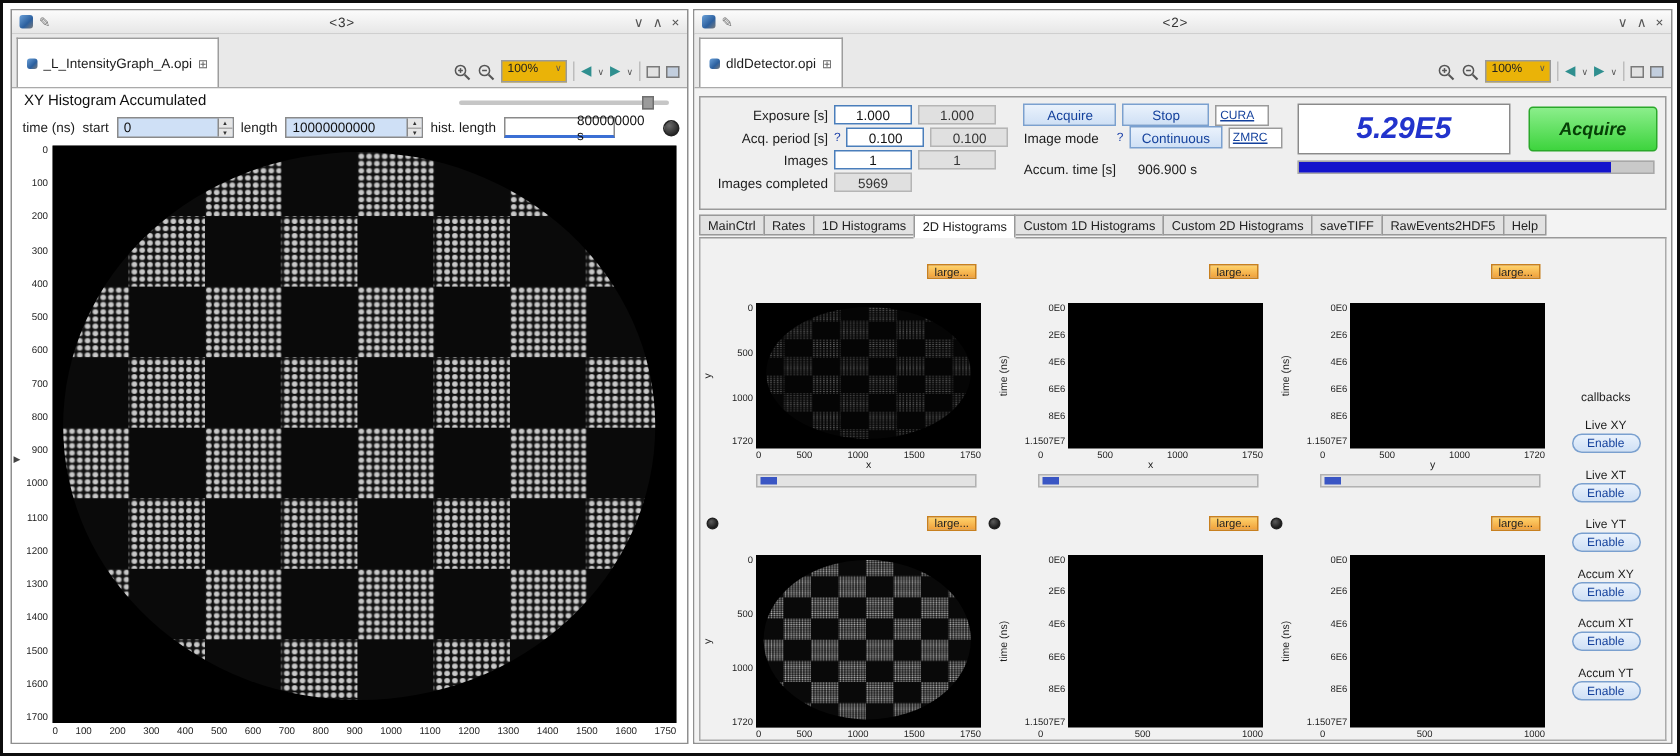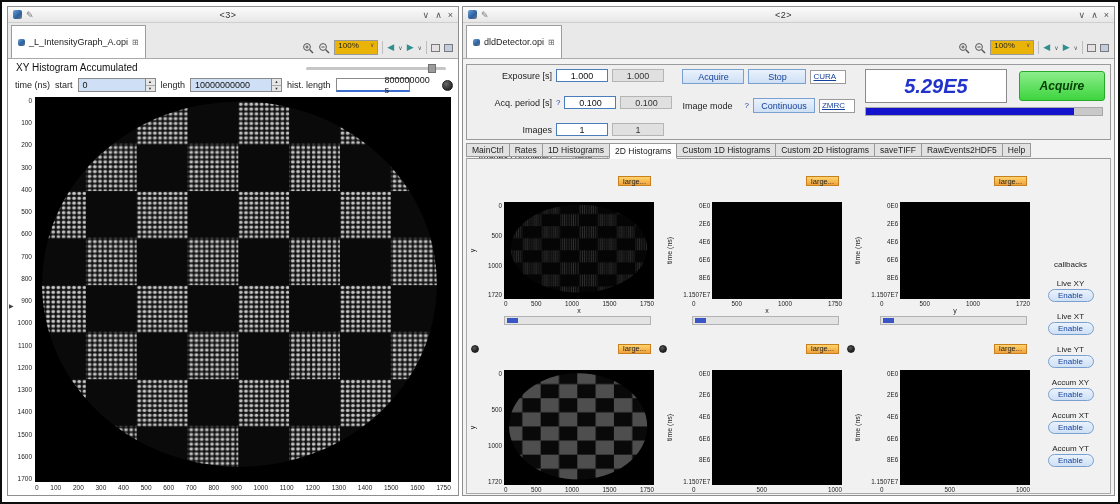--- a/index.html
+++ b/index.html
@@ -53,21 +53,21 @@
   .y-ticks { display:flex; flex-direction:column; justify-content:space-between; align-items:flex-end; padding-right:3px; font-size:6.5px; color:#222; }
   .x-ticks { grid-column:2; display:flex; justify-content:space-between; font-size:6.5px; color:#222; padding-top:2px; }
   .plot-black { background:#000; position:relative; overflow:hidden; }
   .checker-svg { position:absolute; inset:0; width:100%; height:100%; }
   .axis-marker { position:absolute; left:1px; top:243px; font-size:6px; color:#444; }
 
   
   .rw-content { flex:1; position:relative; background:#f3f3f3; overflow:hidden; }
   .acq-panel { position:absolute; left:3px; top:5px; right:3px; height:76px; background:#efefef; border:1px solid #9a9a9a;
                display:flex; gap:10px; padding:4px 5px; }
-  .acq-col { display:flex; flex-direction:column; gap:14px; }
+  .acq-col { display:flex; flex-direction:column; gap:0; }
   .acq-row { display:flex; gap:4px; align-items:center; height:15px; font-size:9px; color:#1c1c1c; }
   .acq-label { width:80px; text-align:right; }
   .acq-label.w55 { width:58px; text-align:left; }
   .help { color:#1a3fa8; font-size:8px; }
   .set-field { width:52px; height:13px; border:1px solid #4a7ebb; background:#fff; font-size:9px;
                display:flex; align-items:center; justify-content:center; color:#111; }
   .rbv-field { width:52px; height:13px; border:1px solid #b5b5b5; background:#e0e0e0; font-size:9px;
                display:flex; align-items:center; justify-content:center; color:#333; }
   .btn-blue { background:linear-gradient(#eaf2fc,#cfe0f5); border:1px solid #7aa0cf; color:#14419c; font-size:9px;
               height:15px; padding:0 9px; display:flex; align-items:center; justify-content:center; }
@@ -326,20 +326,24 @@
           <div class="btn-blue" style="width:62px;">Acquire</div>
           <div class="btn-blue" style="width:58px;">Stop</div>
           <div class="link-box">CURA</div>
         </div>
         <div class="acq-row">
           <span class="acq-label w55">Image mode</span>
             <span class="help">?</span>
           <div class="btn-blue" style="width:62px;">Continuous</div>
           <div class="link-box">ZMRC</div>
         </div>
+        <div class="acq-row" style="margin-top:6px;">
+          <span class="acq-label w55" style="width:72px;">Accum. time [s]</span>
+          <span class="accum-val">906.900 s</span>
+        </div>
       </div>
       <div class="acq-col3">
         <div class="counter-row">
           <div class="counter-box">5.29E5</div>
           <div class="green-btn">Acquire</div>
         </div>
         <div class="progress">
             <div class="fill"></div>
           </div>
       </div>

